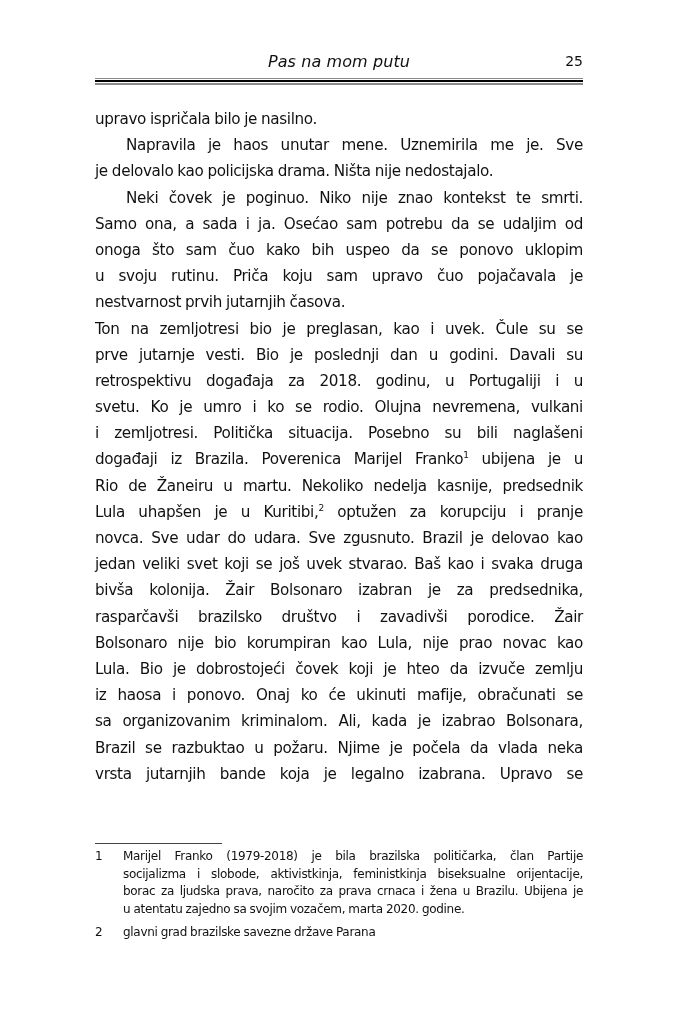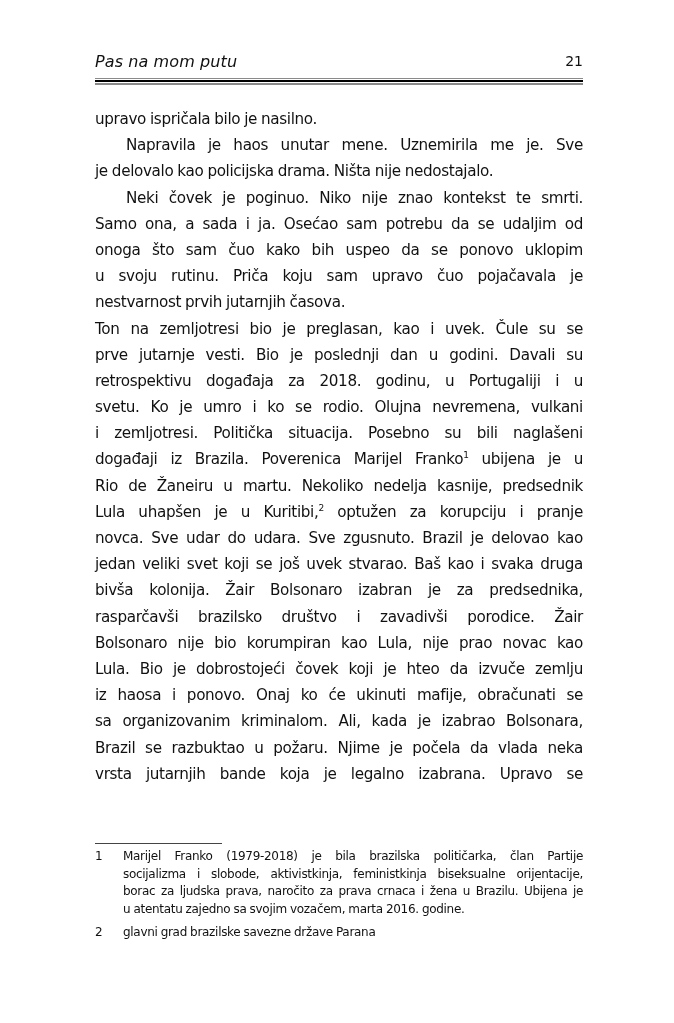--- a/index.html
+++ b/index.html
@@ -1,19 +1,19 @@
 <!DOCTYPE html>
 <html><head>
 <meta charset="utf-8">
 <style>
   html, body { margin: 0; padding: 0; background: #ffffff; }
   body { width: 674px; height: 1023px; position: relative; overflow: hidden; }
   .page { position: absolute; left: 95px; top: 0; width: 488px; }
   .header { position: absolute; top: 52px; left: 0; width: 488px; height: 24px; }
-  .running-title { position: absolute; left: 0; right: 0; text-align: left; top: 0;
+  .running-title { position: absolute; left: 0; right: 0; text-align: center; top: 0;
     font-family: "DejaVu Sans", sans-serif; font-style: italic; font-size: 16px; color: #111; letter-spacing: 0.1px; }
   .page-number { position: absolute; right: 0; top: 1px; font-family: "DejaVu Sans", sans-serif; font-size: 14px; color: #111; }
   .rule { position: absolute; top: 78px; left: 0; width: 488px; height: 7px; }
   .rule div { height: 2px; }
   .rule .g1 { background: #8a8a8a; height: 1px; margin-bottom: 1px; }
   .rule .b { background: #000; height: 2px; margin-bottom: 1px; }
   .rule .g2 { background: #8a8a8a; height: 2px; }
   .body-text { position: absolute; top: 106px; left: 0; width: 488px;
     font-family: "DejaVu Sans", sans-serif; font-size: 15.2px; line-height: 26.2px; color: #111;
     letter-spacing: -0.35px; word-spacing: -0.5px; }
@@ -28,21 +28,21 @@
   .fn-num { position: absolute; left: 0; top: 0; }
   .fn-line { display: block; white-space: nowrap; text-align: justify; text-align-last: justify; }
   .fn-line.last { text-align-last: left; }
 </style>
 </head>
 <body>
 
 <div class="page">
   <div class="header">
     <span class="running-title">Pas na mom putu</span>
-    <span class="page-number">21</span>
+    <span class="page-number">25</span>
   </div>
   <div class="rule">
     <div class="g1"></div>
       <div class="b"></div>
       <div class="g2"></div>
   </div>
 
   <div class="body-text" id="body-text">
       <span class="line last"><span>upravo ispričala bilo je nasilno.</span></span>
       <span class="line indent"><span>Napravila je haos unutar mene. Uznemirila me je. Sve</span></span>
@@ -72,20 +72,20 @@
       <span class="line"><span>vrsta jutarnjih bande koja je legalno izabrana. Upravo se</span></span>
     </div>
 
   <div class="fn-rule"></div>
   <div class="footnotes" id="footnotes">
       <div class="fn">
         <span class="fn-num">1</span>
         <span class="fn-line">Marijel Franko (1979-2018) je bila brazilska političarka, član Partije</span>
         <span class="fn-line">socijalizma i slobode, aktivistkinja, feministkinja biseksualne orijentacije,</span>
         <span class="fn-line">borac za ljudska prava, naročito za prava crnaca i žena u Brazilu. Ubijena je</span>
-        <span class="fn-line last">u atentatu zajedno sa svojim vozačem, marta 2016. godine.</span>
+        <span class="fn-line last">u atentatu zajedno sa svojim vozačem, marta 2020. godine.</span>
       </div>
       <div class="fn">
         <span class="fn-num">2</span>
         <span class="fn-line last">glavni grad brazilske savezne države Parana</span>
       </div>
     </div>
 </div>
 
 </body></html>

